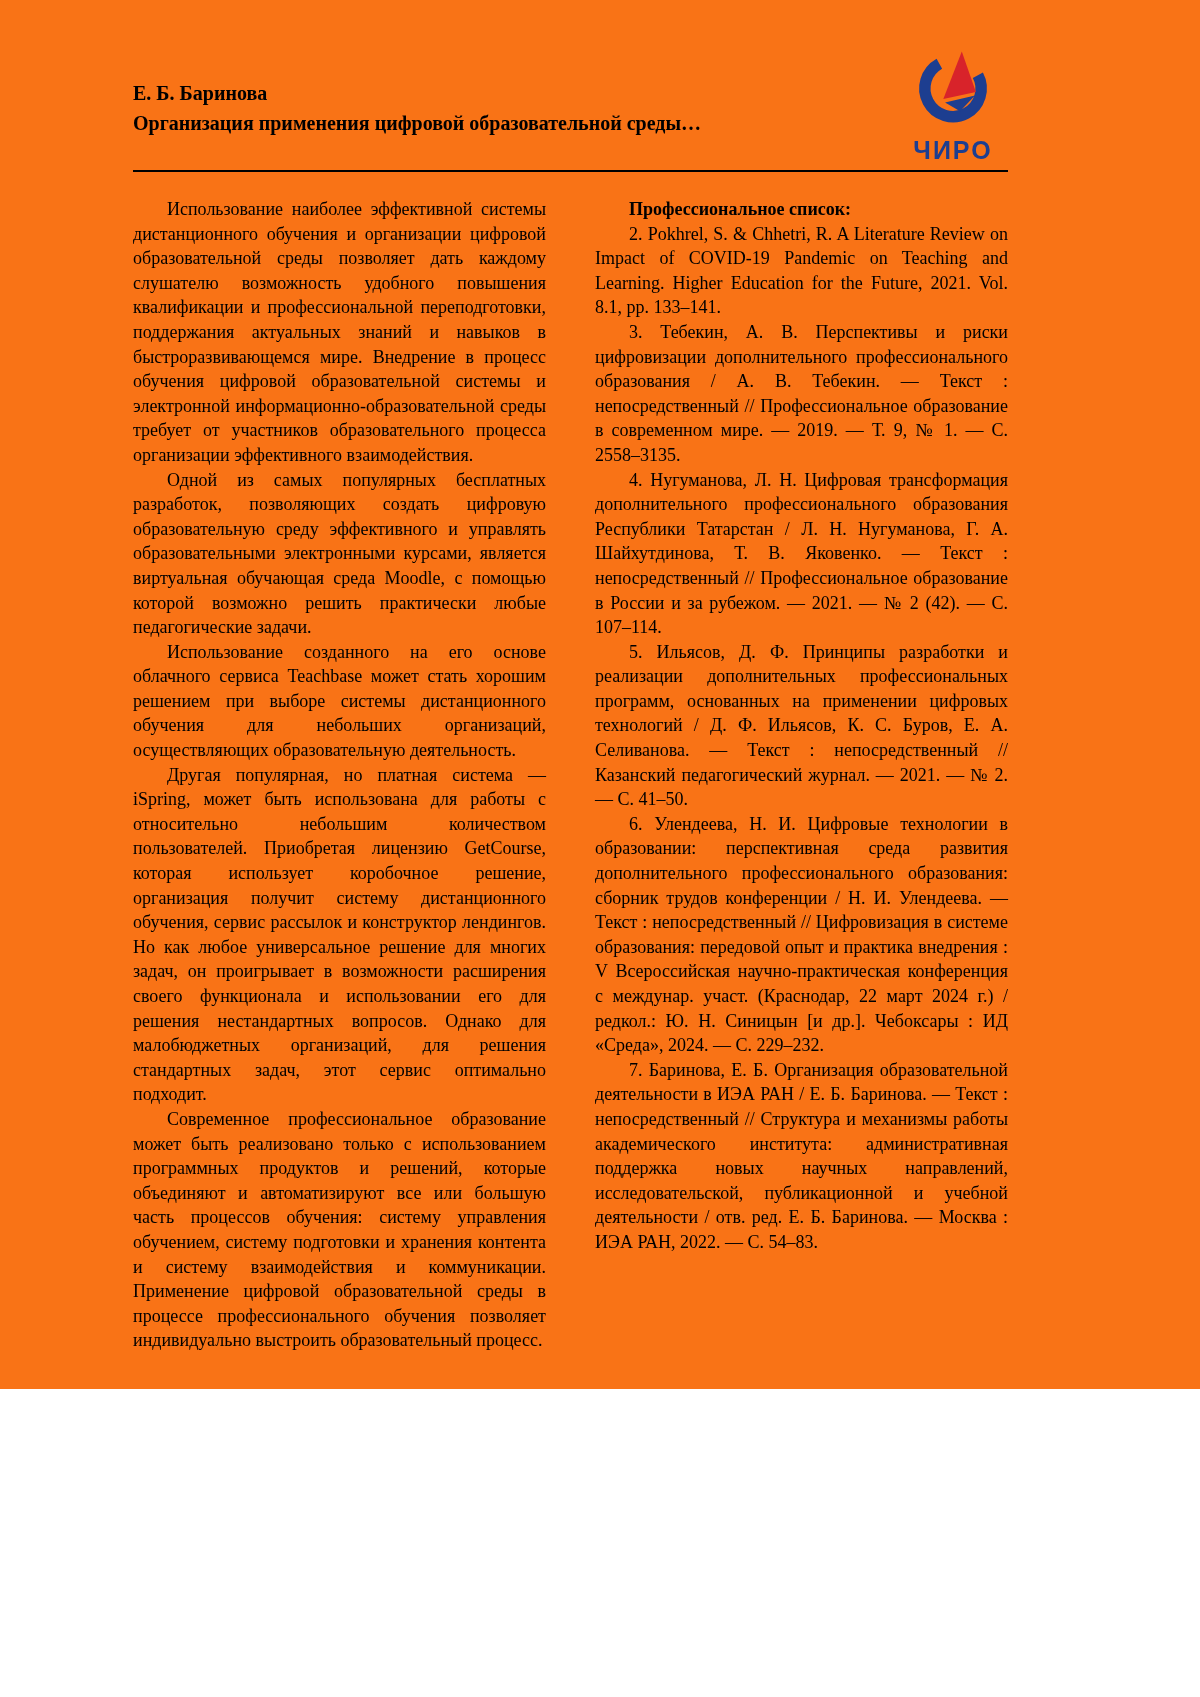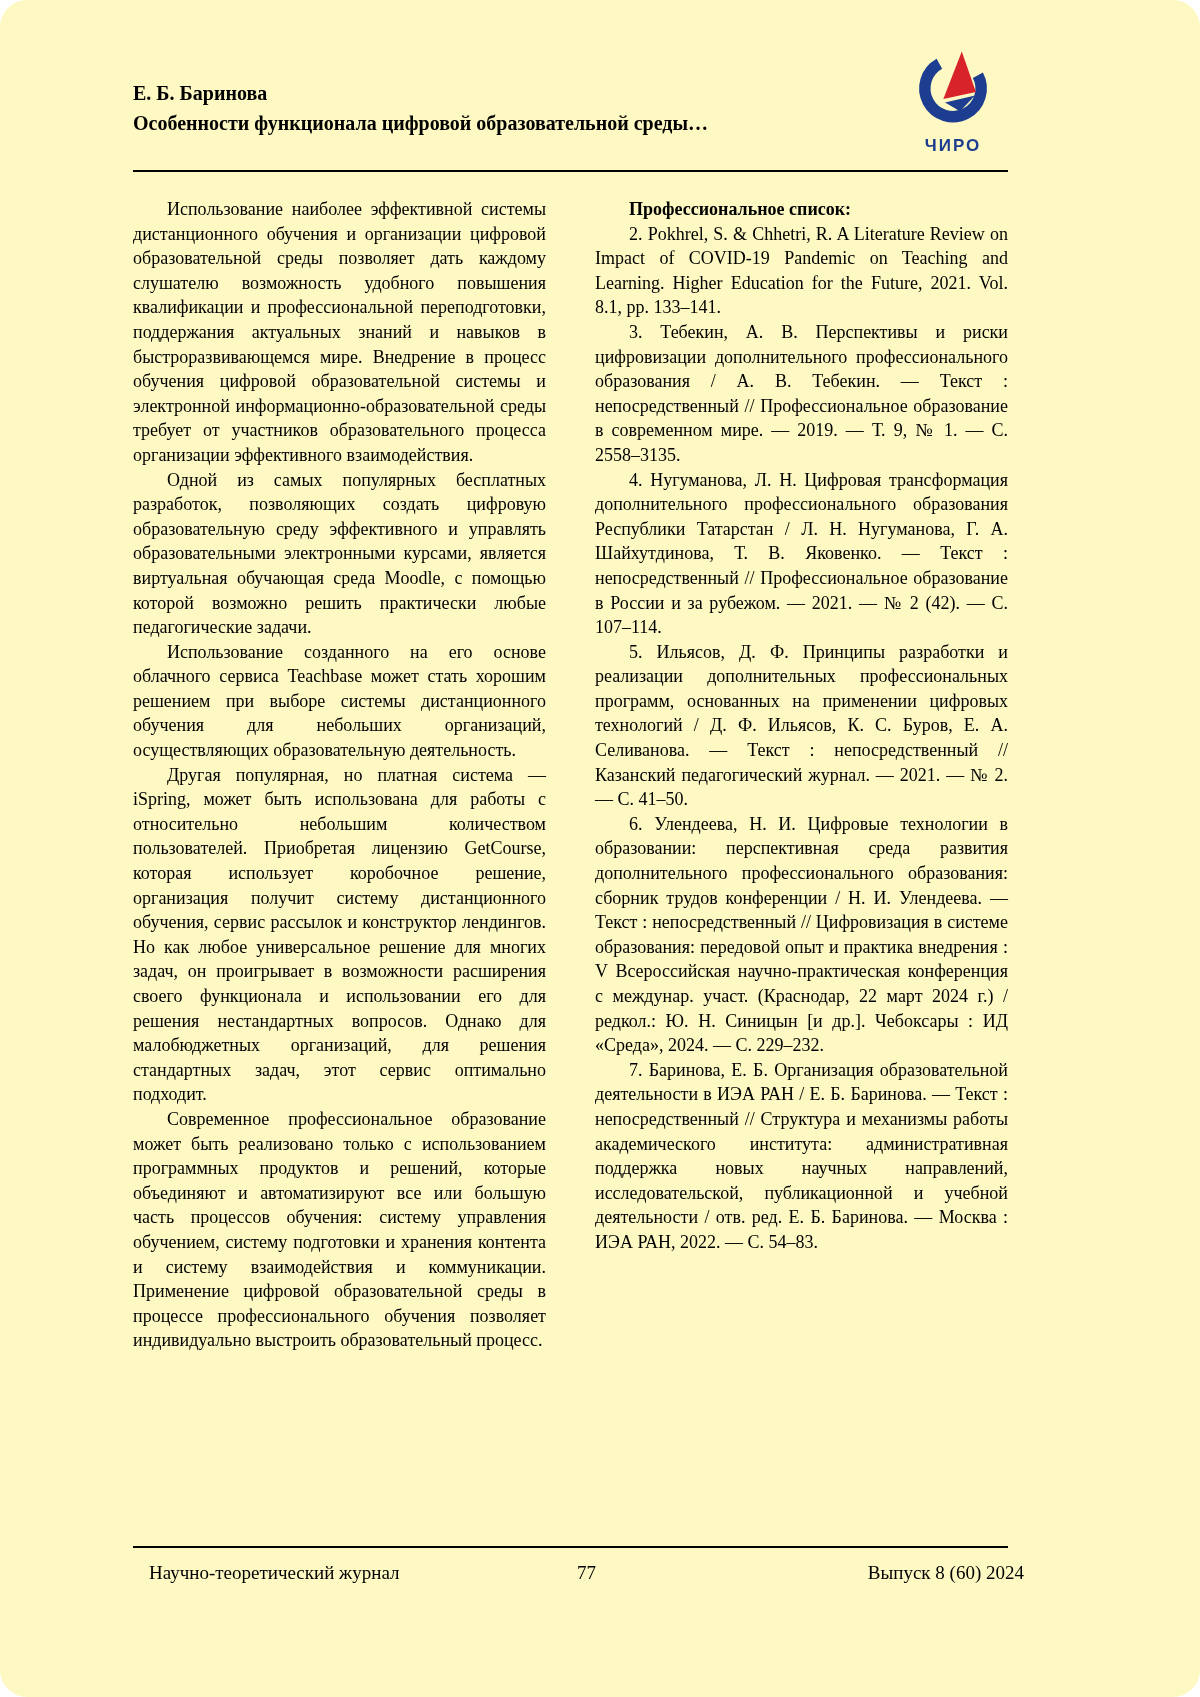--- a/index.html
+++ b/index.html
@@ -1,24 +1,23 @@
 <!DOCTYPE html>
 <html lang="ru"><head>
 <meta charset="utf-8">
 <style>
   html, body { margin: 0; padding: 0; background: #ffffff; }
   .page {
     position: relative;
     width: 1200px;
-    height: 1697px;
-    background: #fef9c3;
+    height: 1389px;
+    background: #f97316;
     font-family: "Liberation Serif", serif;
     color: #000000;
     overflow: hidden;
-    border-radius: 27px;
   }
   .header {
     position: absolute;
     top: 50px;
     left: 133px;
     width: 875px;
     display: flex;
     justify-content: space-between;
     align-items: flex-start;
   }
@@ -32,21 +31,21 @@
   .title-line  { white-space: nowrap; }
   .logo {
     width: 110px;
     text-align: center;
     margin-top: -2px;
   }
   .logo svg { display: block; margin: 0 auto; }
   .logo-text {
     font-family: "Liberation Sans", sans-serif;
     font-weight: bold;
-    font-size: 17px;
+    font-size: 25px;
     letter-spacing: 2px;
     margin-top: 0px;
   }
   .rule {
     position: absolute;
     left: 133px;
     width: 875px;
     height: 2px;
     background: #000000;
     border: none;
@@ -89,21 +88,21 @@
   .footer .right  { justify-self: end; }
 </style>
 </head>
 <body>
 
 <div class="page">
 
   <div class="header">
     <div class="header-text">
       <div class="author-line">Е. Б. Баринова</div>
-      <div class="title-line">Особенности функционала цифровой образовательной среды…</div>
+      <div class="title-line">Организация применения цифровой образовательной среды…</div>
     </div>
     <div class="logo">
       <svg width="88" height="88" viewBox="0 0 100 100" aria-hidden="true">
         <circle cx="50" cy="46" r="32" fill="none" stroke-width="13" stroke-dasharray="150 52" transform="rotate(-28 50 46)" stroke="#1d3e90"></circle>
         <polygon points="60,4 39,58 76,50" fill="#d8232a"></polygon>
         <polygon points="41,62 75,54 58,72" fill="#1d3e90"></polygon>
       </svg>
       <div class="logo-text" style="color: rgb(29, 62, 144);">ЧИРО</div>
     </div>
   </div>

